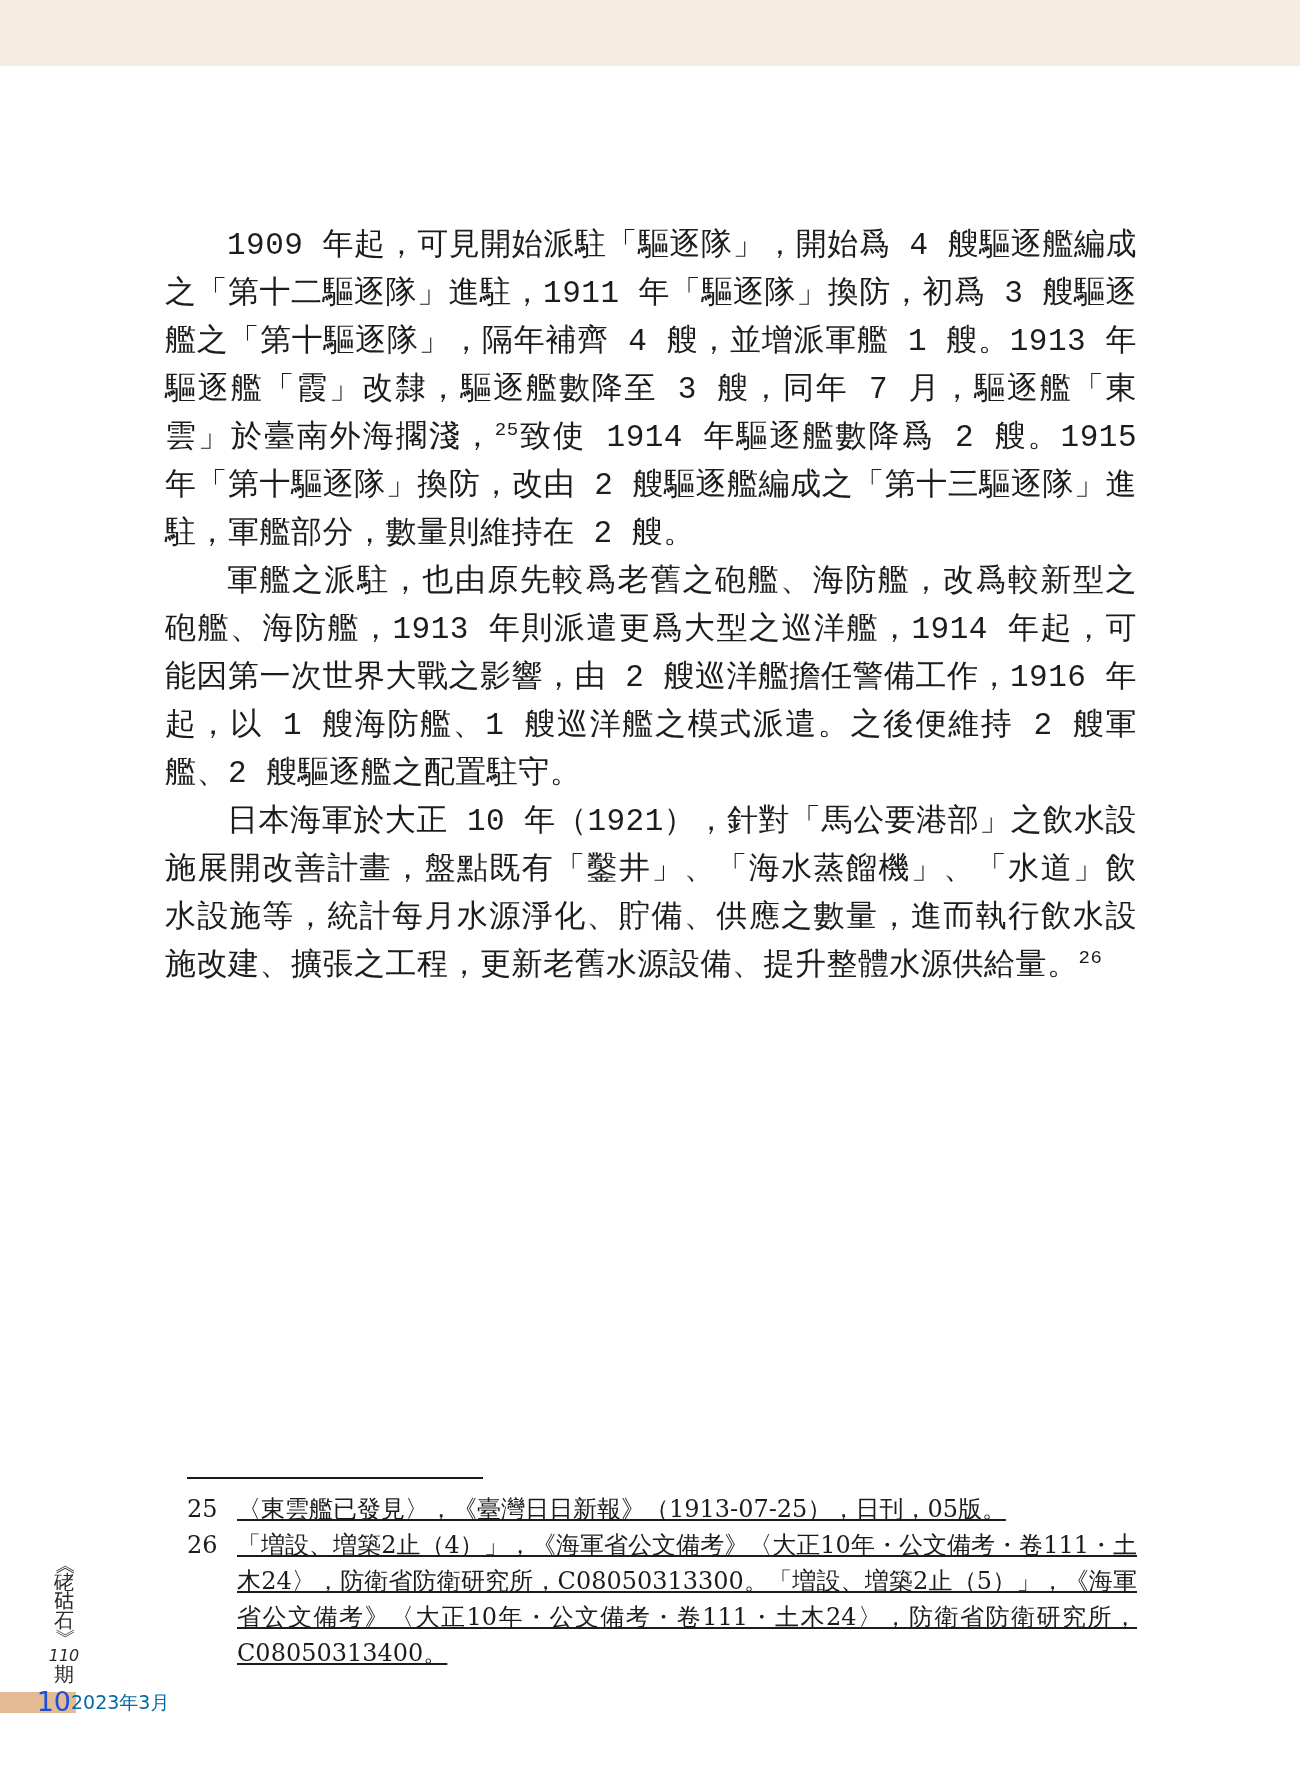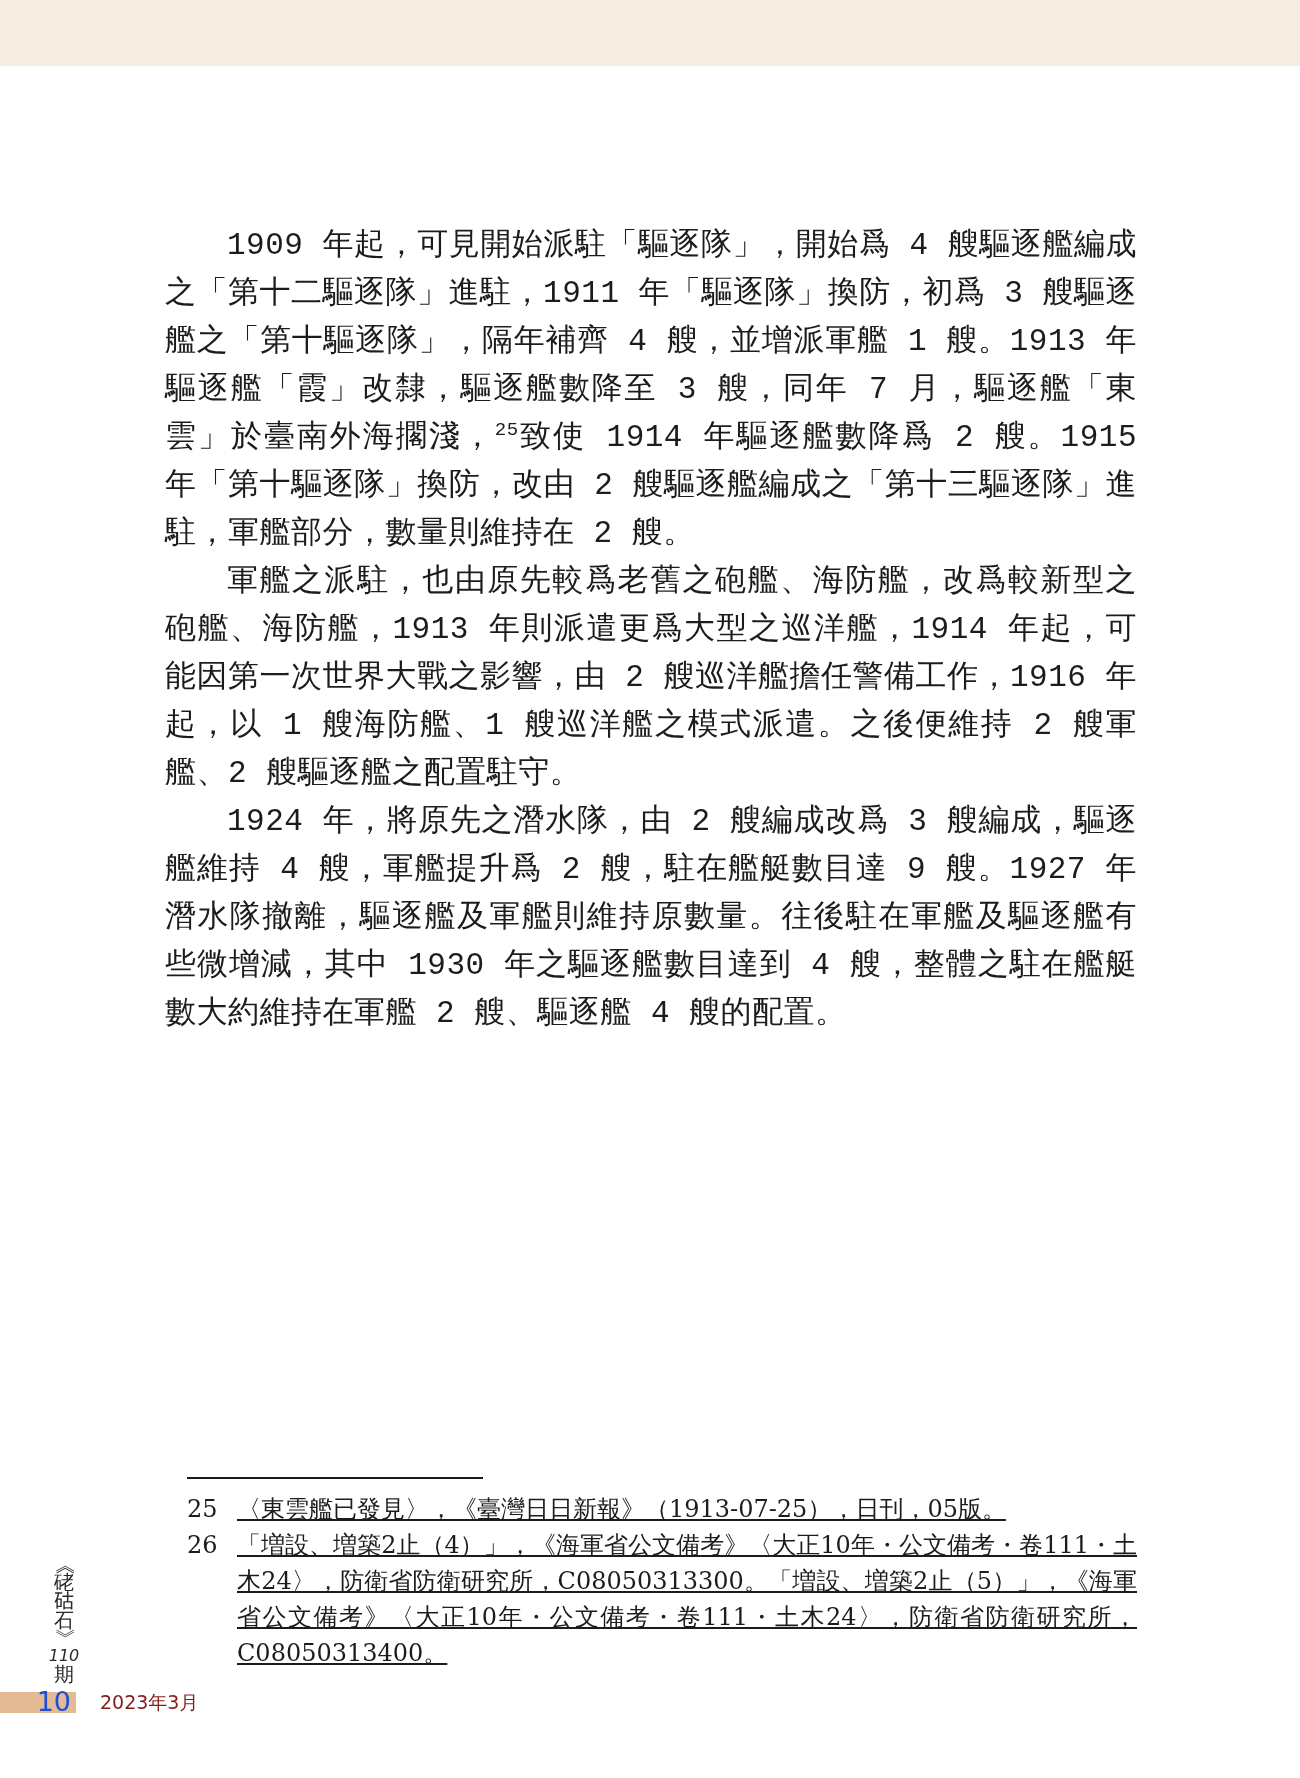--- a/index.html
+++ b/index.html
@@ -104,40 +104,40 @@
   .page-number {
     position: absolute;
     right: 5px; bottom: -2px;
     font-family: "DejaVu Sans", "Liberation Sans", sans-serif;
     font-size: 27px;
     line-height: 27px;
     color: #1d4ed8;
   }
   .issue-date {
     position: absolute;
-    left: 100px; top: 1692px;
+    left: 71px; top: 1692px;
     height: 21px;
     display: flex;
     align-items: center;
     font-family: "DejaVu Sans", "Liberation Sans", sans-serif;
     font-size: 19px;
-    color: #7f1d1d;
+    color: #0369a1;
   }
 </style>
 </head>
 <body>
 
 <div class="page">
 
   <div class="top-band"></div>
 
   <div class="article" id="article">
       <p>1909 年起，可見開始派駐「驅逐隊」，開始爲 4 艘驅逐艦編成之「第十二驅逐隊」進駐，1911 年「驅逐隊」換防，初爲 3 艘驅逐艦之「第十驅逐隊」，隔年補齊 4 艘，並增派軍艦 1 艘。1913 年驅逐艦「霞」改隸，驅逐艦數降至 3 艘，同年 7 月，驅逐艦「東雲」於臺南外海擱淺，<sup>25</sup>致使 1914 年驅逐艦數降爲 2 艘。1915 年「第十驅逐隊」換防，改由 2 艘驅逐艦編成之「第十三驅逐隊」進駐，軍艦部分，數量則維持在 2 艘。</p>
       <p>軍艦之派駐，也由原先較爲老舊之砲艦、海防艦，改爲較新型之砲艦、海防艦，1913 年則派遣更爲大型之巡洋艦，1914 年起，可能因第一次世界大戰之影響，由 2 艘巡洋艦擔任警備工作，1916 年起，以 1 艘海防艦、1 艘巡洋艦之模式派遣。之後便維持 2 艘軍艦、2 艘驅逐艦之配置駐守。</p>
-      <p>1924 年，將原先之潛水隊，由 2 艘編成改爲 3 艘編成，驅逐艦維持 4 艘，軍艦提升爲 2 艘，駐在艦艇數目達 9 艘。1927 年潛水隊撤離，驅逐艦及軍艦則維持原數量。往後駐在軍艦及驅逐艦有些微增減，其中 1930 年之驅逐艦數目達到 4 艘，整體之駐在艦艇數大約維持在軍艦 2 艘、驅逐艦 4 艘的配置。</p>
+      <p>日本海軍於大正 10 年（1921），針對「馬公要港部」之飲水設施展開改善計畫，盤點既有「鑿井」、「海水蒸餾機」、「水道」飲水設施等，統計每月水源淨化、貯備、供應之數量，進而執行飲水設施改建、擴張之工程，更新老舊水源設備、提升整體水源供給量。<sup>26</sup></p>
     </div>
 
   <div class="footnote-rule"></div>
 
   <div class="footnotes" id="footnotes">
       <div class="fn">
         <span class="fn-num">25</span>
         <div class="fn-text">〈東雲艦已發見〉，《臺灣日日新報》（1913-07-25），日刊，05版。</div>
       </div>
       <div class="fn">

